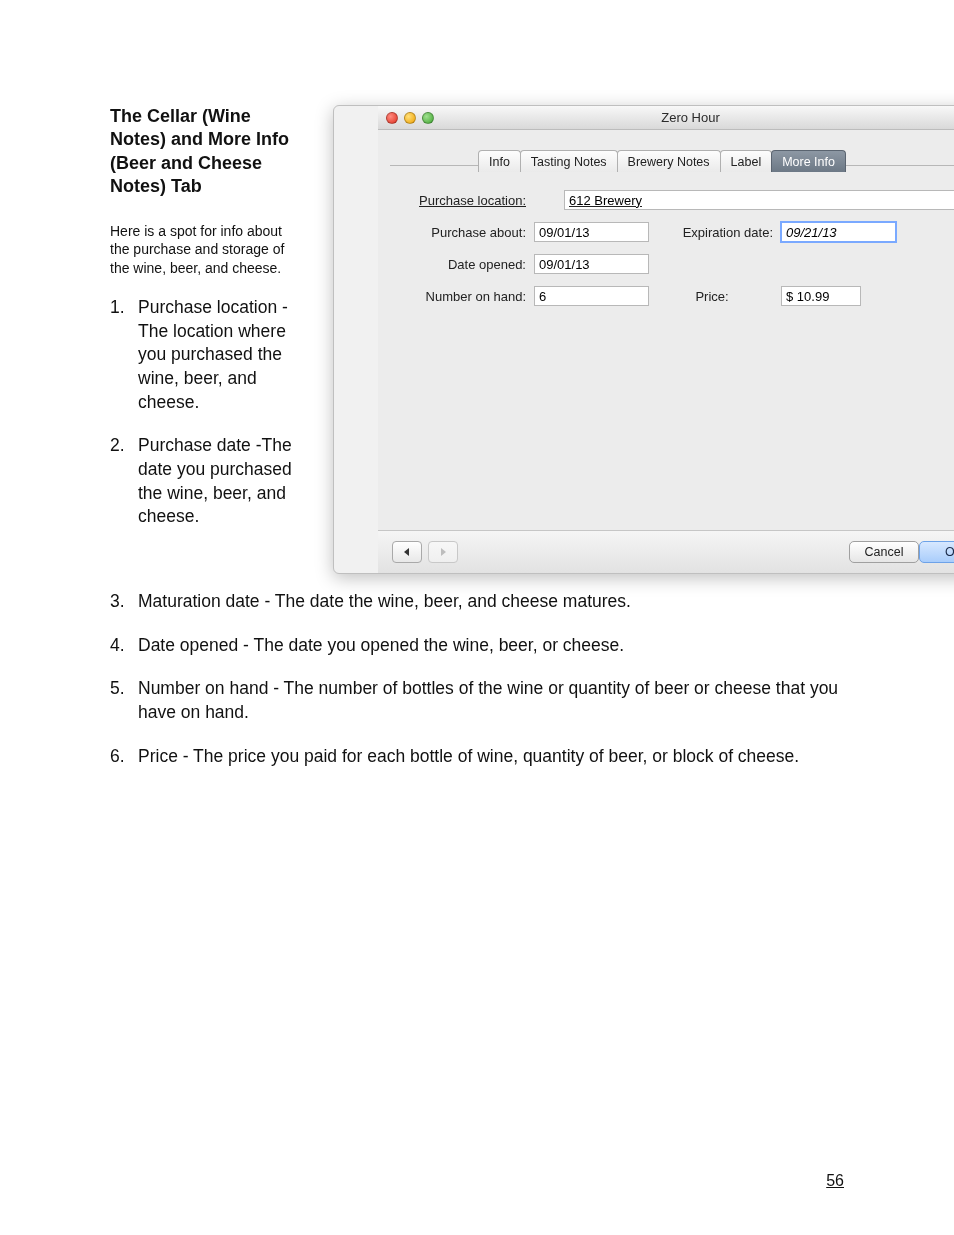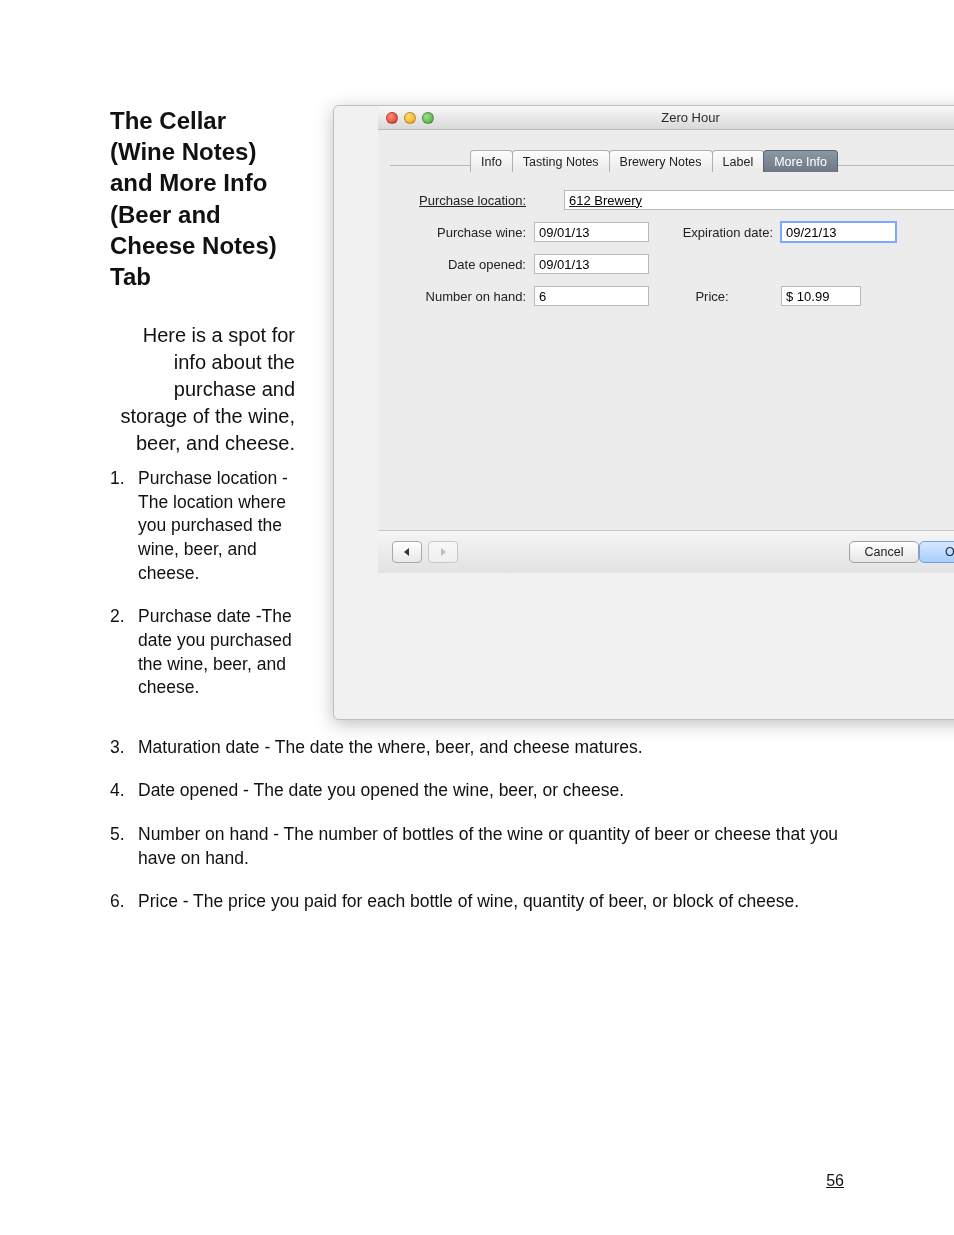--- a/index.html
+++ b/index.html
@@ -23,29 +23,28 @@
   .top-columns {
     display: flex;
     gap: 38px;
   }
   .left-col {
     width: 185px;
     flex-shrink: 0;
   }
   .heading {
     font-weight: bold;
-    font-size: 24px;
+    font-size: 18px;
     line-height: 1.3;
-    margin-bottom: 30px;
+    margin-bottom: 23px;
   }
   .body-text {
-    font-size: 20px;
+    font-size: 14px;
     line-height: 1.35;
-    margin-bottom: 10px;
-    text-align: right;
+    margin-bottom: 18px;
   }
   .list-left {
     padding-left: 0;
     margin: 0;
     list-style: none;
   }
   .list-left li {
     font-size: 17.5px;
     line-height: 1.35;
     margin-bottom: 20px;
@@ -126,21 +125,21 @@
     height: 28px;
   }
   .tabstrip-wrap .baseline {
     position: absolute;
     left: 0; right: 0; bottom: 6px;
     height: 1px;
     background: #b7b7b7;
   }
   .tabstrip {
     position: absolute;
-    left: 80px;
+    left: 88px;
     bottom: 0;
     display: flex;
     font-size: 12.5px;
   }
   .tab {
     padding: 4px 10px 3px 10px;
     border: 1px solid #b0b0b0;
     border-bottom: none;
     background: linear-gradient(#fdfdfd, #eaeaea);
     border-top-left-radius: 4px;
@@ -185,20 +184,21 @@
     padding: 0 4px;
     font-size: 13px;
     font-family: inherit;
   }
   .text-input.wide { width: 100%; margin-left: 30px; }
   .text-input.narrow { width: 100%; }
   .text-input.focused {
     outline: 2px solid #7aa9ff;
     outline-offset: -1px;
     border-color: #7aa9ff;
+    font-style: italic;
   }
   .combo-btn {
     width: 20px;
     height: 20px;
     border: 1px solid #b8b8b8;
     background: linear-gradient(#fbfbfb, #e4e4e4);
     border-radius: 3px;
     display: flex;
     align-items: center;
     justify-content: center;
@@ -315,21 +315,21 @@
           <div class="form-area">
             <div class="form-row first">
               <label>Purchase location:</label>
               <input class="text-input wide" value="612 Brewery" style="">
               <div class="combo-btn">
                 <span>▼</span>
               </div>
             </div>
 
             <div class="form-row">
-              <label>Purchase wine:</label>
+              <label>Purchase about:</label>
               <input class="text-input narrow" value="09/01/13" style="">
               <label>Expiration date:</label>
               <input class="text-input narrow focused" value="09/21/13" style="">
             </div>
 
             <div class="form-row">
               <label>Date opened:</label>
               <input class="text-input narrow" value="09/01/13" style="">
               <span></span>
                 <span></span>
@@ -363,21 +363,21 @@
             <div class="dlg-btn">Cancel</div>
             <div class="dlg-btn primary">OK</div>
           </div>
         </div>
       </div>
     </div>
 
     <ol class="list-below">
       <li>
         <span class="num">3.</span>
-        <span class="txt">Maturation date - The date the where, beer, and cheese matures.</span>
+        <span class="txt">Maturation date - The date the wine, beer, and cheese matures.</span>
       </li>
       <li>
         <span class="num">4.</span>
         <span class="txt">Date opened - The date you opened the wine, beer, or cheese.</span>
       </li>
       <li>
         <span class="num">5.</span>
         <span class="txt">Number on hand - The number of bottles of the wine or quantity of beer or cheese that you have on hand.</span>
       </li>
       <li>

